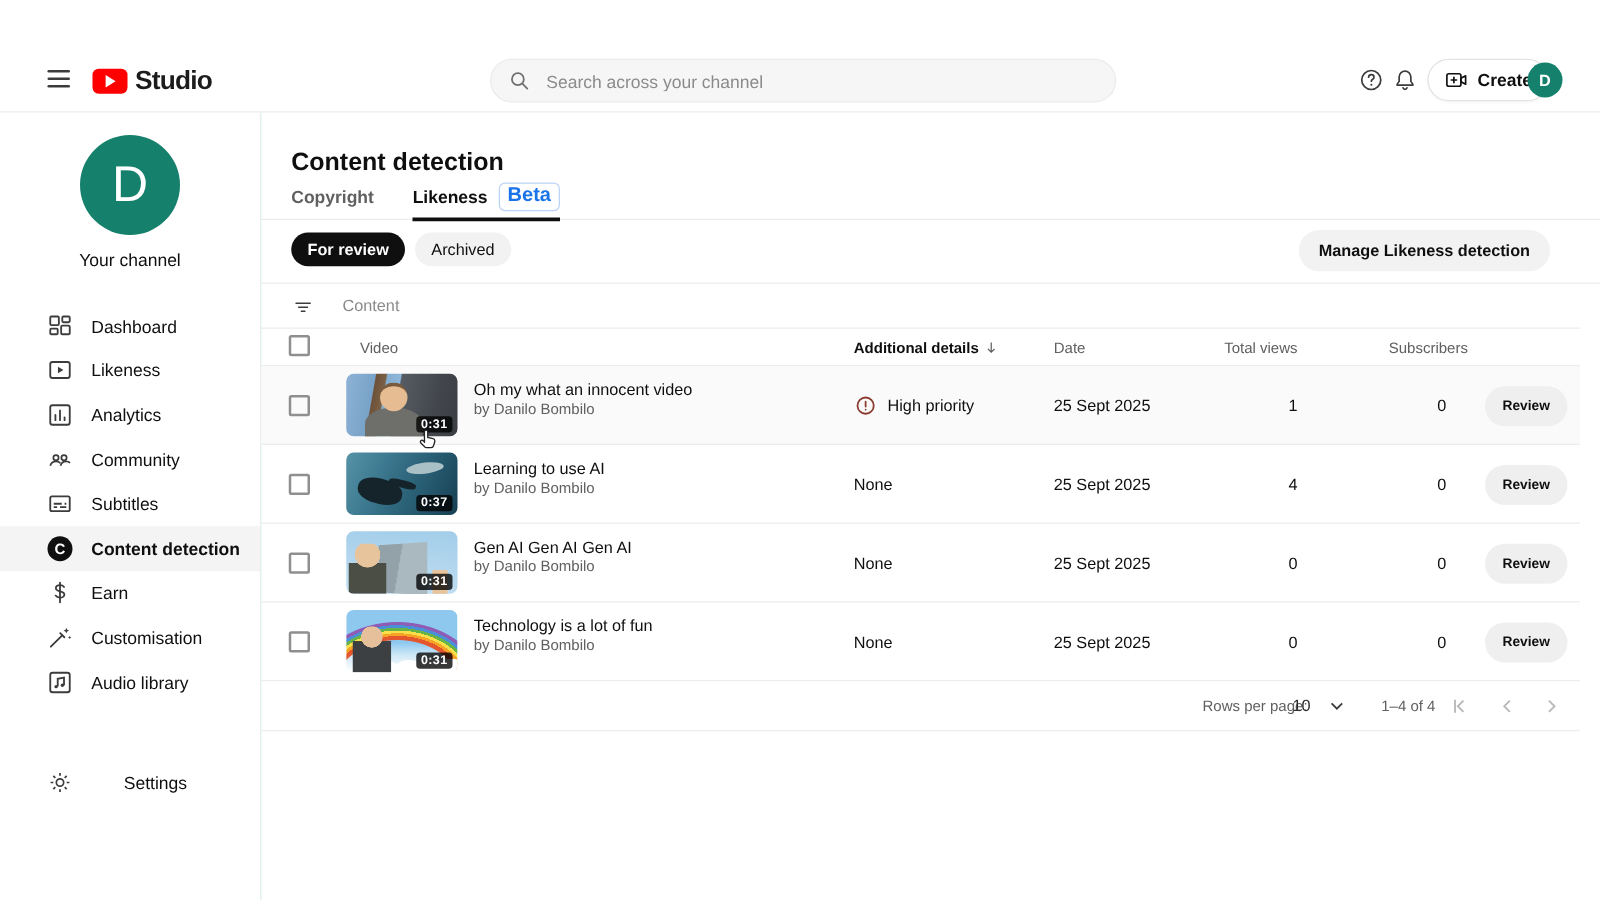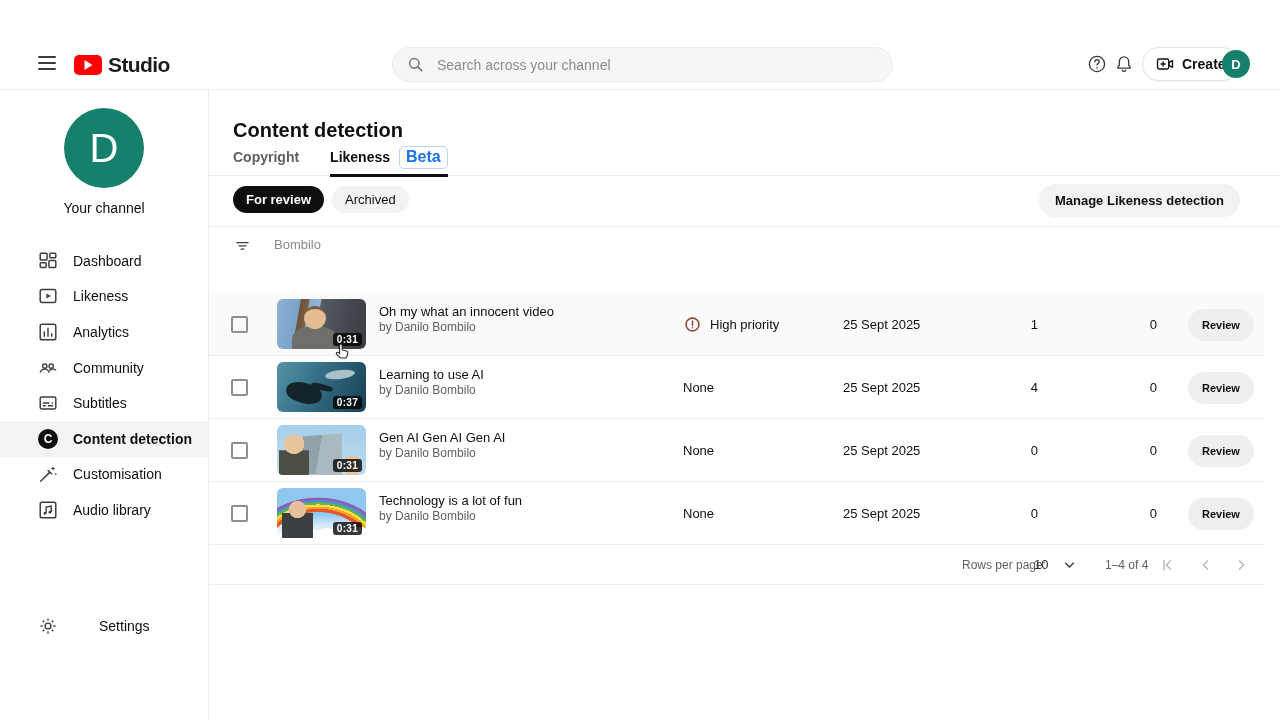--- a/index.html
+++ b/index.html
@@ -226,20 +226,31 @@
         <div class="nav-item active">
     <span class="nav-icon">
             <span class="cd-circle">C</span>
           </span>
     <span class="nav-label">Content detection</span>
   </div>
         <div class="nav-item">
     <span class="nav-icon">
             <svg viewBox="0 0 24 24">
               <g fill="none" stroke="#3c3c3c" stroke-width="1.6" stroke-linecap="round">
+                <path d="M12 3.5v17"></path>
+                <path d="M15.5 7.2c-.7-1-2-1.6-3.5-1.6-2 0-3.6 1.1-3.6 2.7 0 3.6 7.4 1.7 7.4 5.4 0 1.6-1.7 2.8-3.8 2.8-1.7 0-3.1-.7-3.8-1.8"></path>
+              </g>
+            </svg>
+          </span>
+    <span class="nav-label">Earn</span>
+  </div>
+        <div class="nav-item">
+    <span class="nav-icon">
+            <svg viewBox="0 0 24 24">
+              <g fill="none" stroke="#3c3c3c" stroke-width="1.6" stroke-linecap="round">
                 <path d="M4 20l9.5-9.5"></path>
                 <path d="M12.2 8.2l3.6 3.6"></path>
               </g>
               <path d="M17.5 3.5l.7 1.8 1.8.7-1.8.7-.7 1.8-.7-1.8-1.8-.7 1.8-.7z" fill="#3c3c3c"></path>
               <path d="M20.5 10.5l.45 1.15 1.15.35-1.15.45-.45 1.15-.45-1.15-1.15-.45 1.15-.35z" fill="#3c3c3c"></path>
             </svg>
           </span>
     <span class="nav-label">Customisation</span>
   </div>
         <div class="nav-item">
@@ -288,23 +299,36 @@
     <div class="chips" id="chips">
         <div class="chip selected">For review</div>
         <div class="chip">Archived</div>
       </div>
     <button class="manage-btn">Manage Likeness detection</button>
 
     <div class="filter-bar">
       <svg class="filter-icon" viewBox="0 0 24 24" fill="none" stroke="#3c3c3c" stroke-width="1.7" stroke-linecap="round">
           <path d="M4 8h16M7 12.5h10M10 17h4"></path>
         </svg>
-      <span class="filter-label">Bombilo</span>
-    </div>
-
+      <span class="filter-label">Content</span>
+    </div>
+
+    <div class="thead">
+      <span class="checkbox th-check th"></span>
+      <span class="th th-video">Video</span>
+      <span class="th th-additional">
+        <span>Additional details</span>
+        <svg width="14" height="14" viewBox="0 0 24 24" fill="none" stroke="#606060" stroke-width="1.7">
+            <path d="M12 5v13M7.5 14l4.5 4.5L16.5 14"></path>
+          </svg>
+      </span>
+      <span class="th th-date">Date</span>
+      <span class="th th-views">Total views</span>
+      <span class="th th-subs">Subscribers</span>
+    </div>
 
     <div class="rows" id="rows">
         <div class="row hovered priority">
     <span class="checkbox"></span>
     <div class="thumb thumb-selfie">
       <span class="duration">0:31</span>
     </div>
     <div class="vtitle">Oh my what an innocent video</div>
     <div class="byline">by Danilo Bombilo</div>
     <div class="additional">

